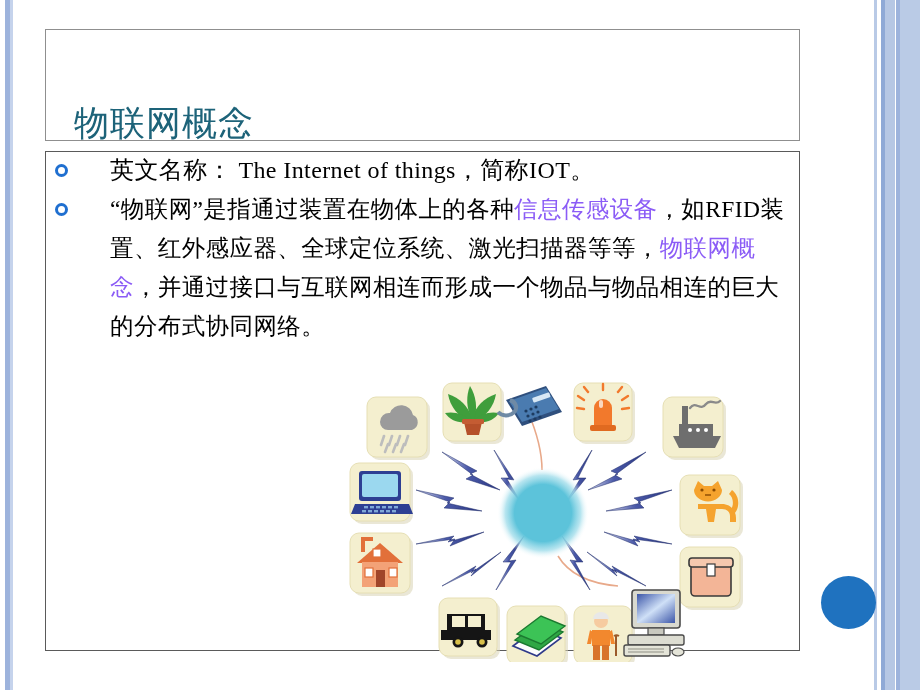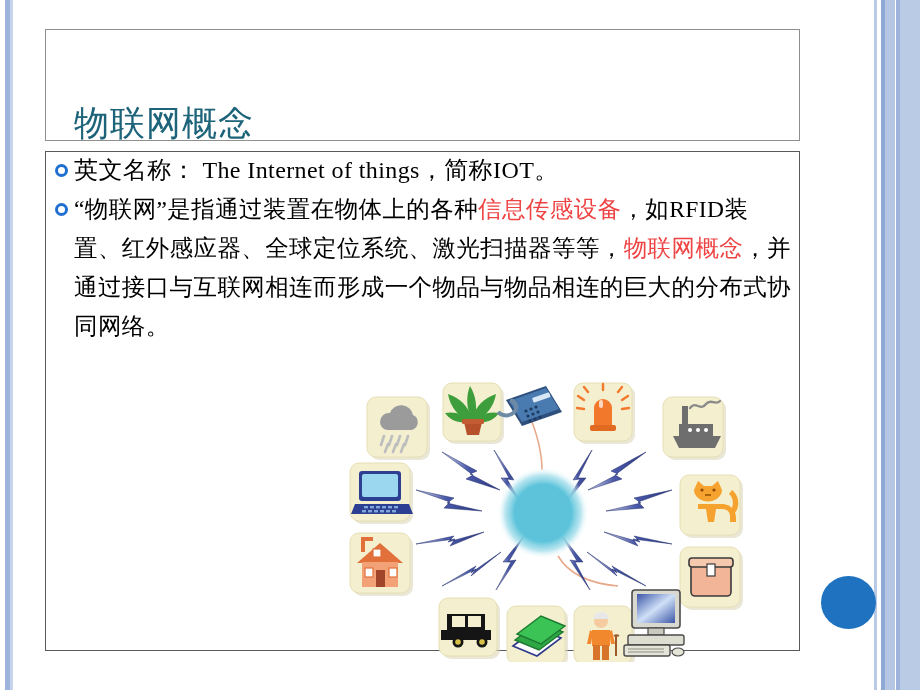--- a/index.html
+++ b/index.html
@@ -90,22 +90,23 @@
     box-sizing: border-box;
     margin: 13px 6px 0 9px;
   }
   .bullet-text {
     flex: 1 1 auto;
     font-family: "Liberation Serif", serif;
     font-size: 23.5px;
     line-height: 39px;
     color: #000000;
     letter-spacing: 0.4px;
-  }
-  .bullet-text .hl { color: #ef4444; }
+    margin-left: 36px;
+  }
+  .bullet-text .hl { color: #8b5cf6; }
   .bullet-row.r1 .bullet-text { font-size: 24px; }
 
   
   .diagram {
     position: absolute;
     left: 346px; top: 378px;
     width: 404px; height: 284px;
   }
   .diagram svg { display: block; width: 404px; height: 284px; }
 

